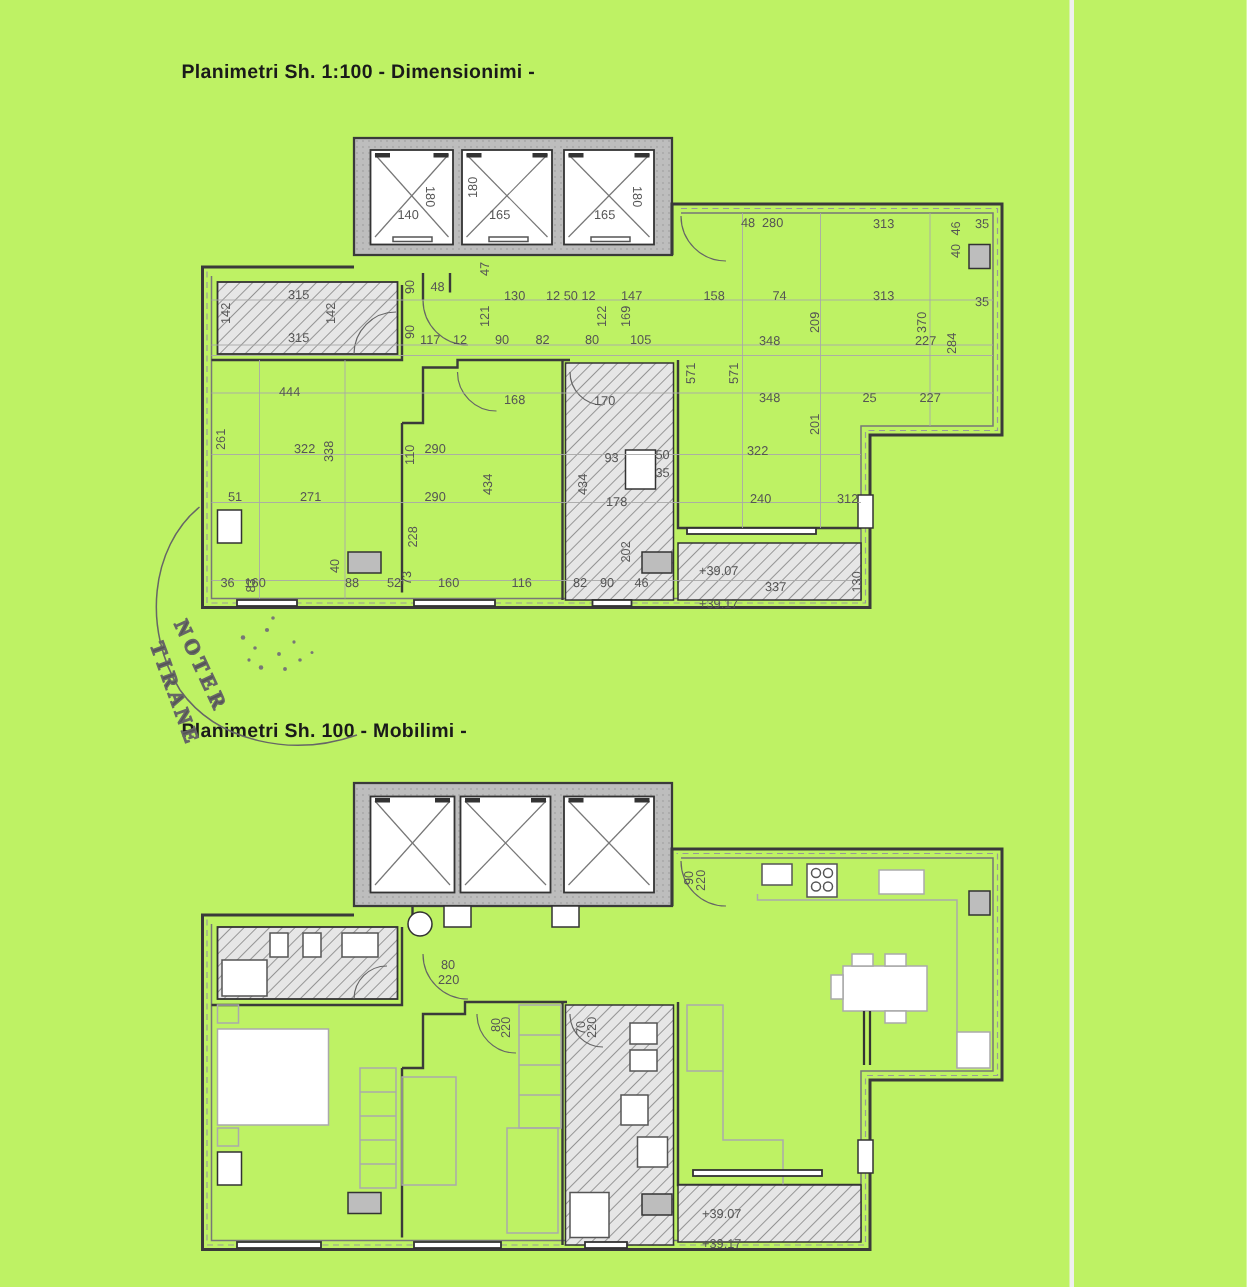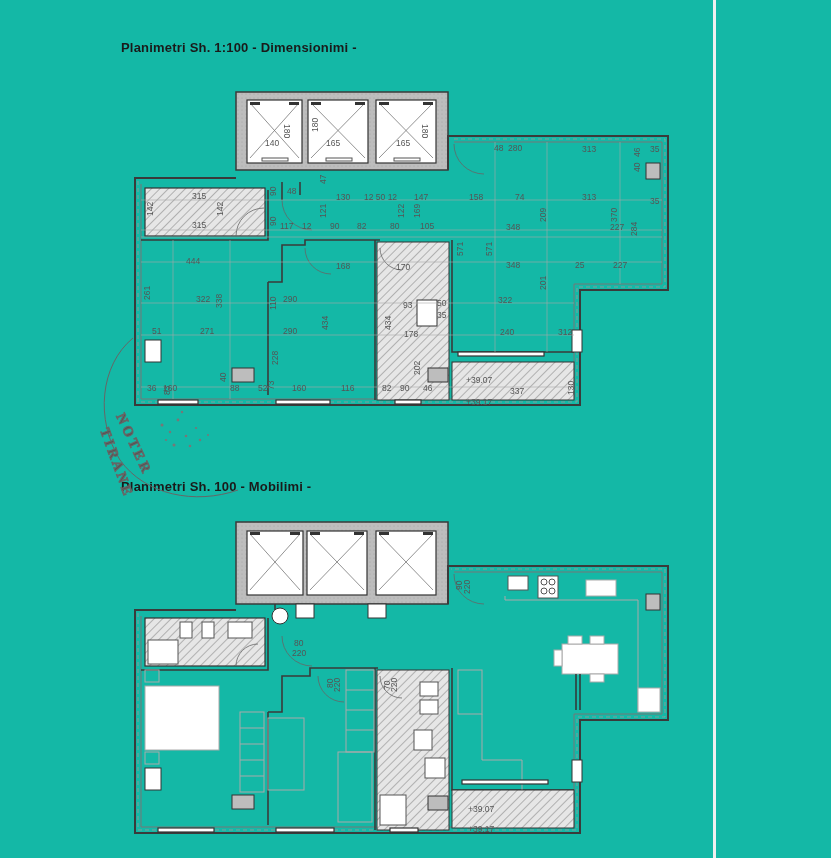--- a/index.html
+++ b/index.html
@@ -1,17 +1,17 @@
 <!DOCTYPE html>
 <html><head>
 <meta charset="utf-8">
 <style>
   html, body { margin:0; padding:0; background:#ffffff; }
   body { width:831px; height:858px; position:relative; overflow:hidden; font-family:"Liberation Sans", sans-serif; }
-  .page { position:absolute; left:0; top:0; width:831px; height:858px; background:#14b8a6; }
+  .page { position:absolute; left:0; top:0; width:831px; height:858px; background:#bef264; }
   .title { position:absolute; font-family:"Liberation Sans", sans-serif; font-weight:bold; font-size:13px; color:#1a1a1a; letter-spacing:0.2px; white-space:nowrap; }
   #title-top { left:121px; top:40px; }
   #title-bottom { left:121px; top:479px; }
   .page-edge { position:absolute; left:713px; top:0; width:3px; height:858px; background:#efefef; }
   svg { position:absolute; left:0; top:0; }
   .dim { font-family:"Liberation Sans", sans-serif; font-size:8.5px; fill:#555; }
   .dimv { font-family:"Liberation Sans", sans-serif; font-size:8.5px; fill:#555; }
   .stamp { font-family:"Liberation Serif", serif; font-size:14px; fill:#555; font-weight:bold; }
 </style>
 </head>

